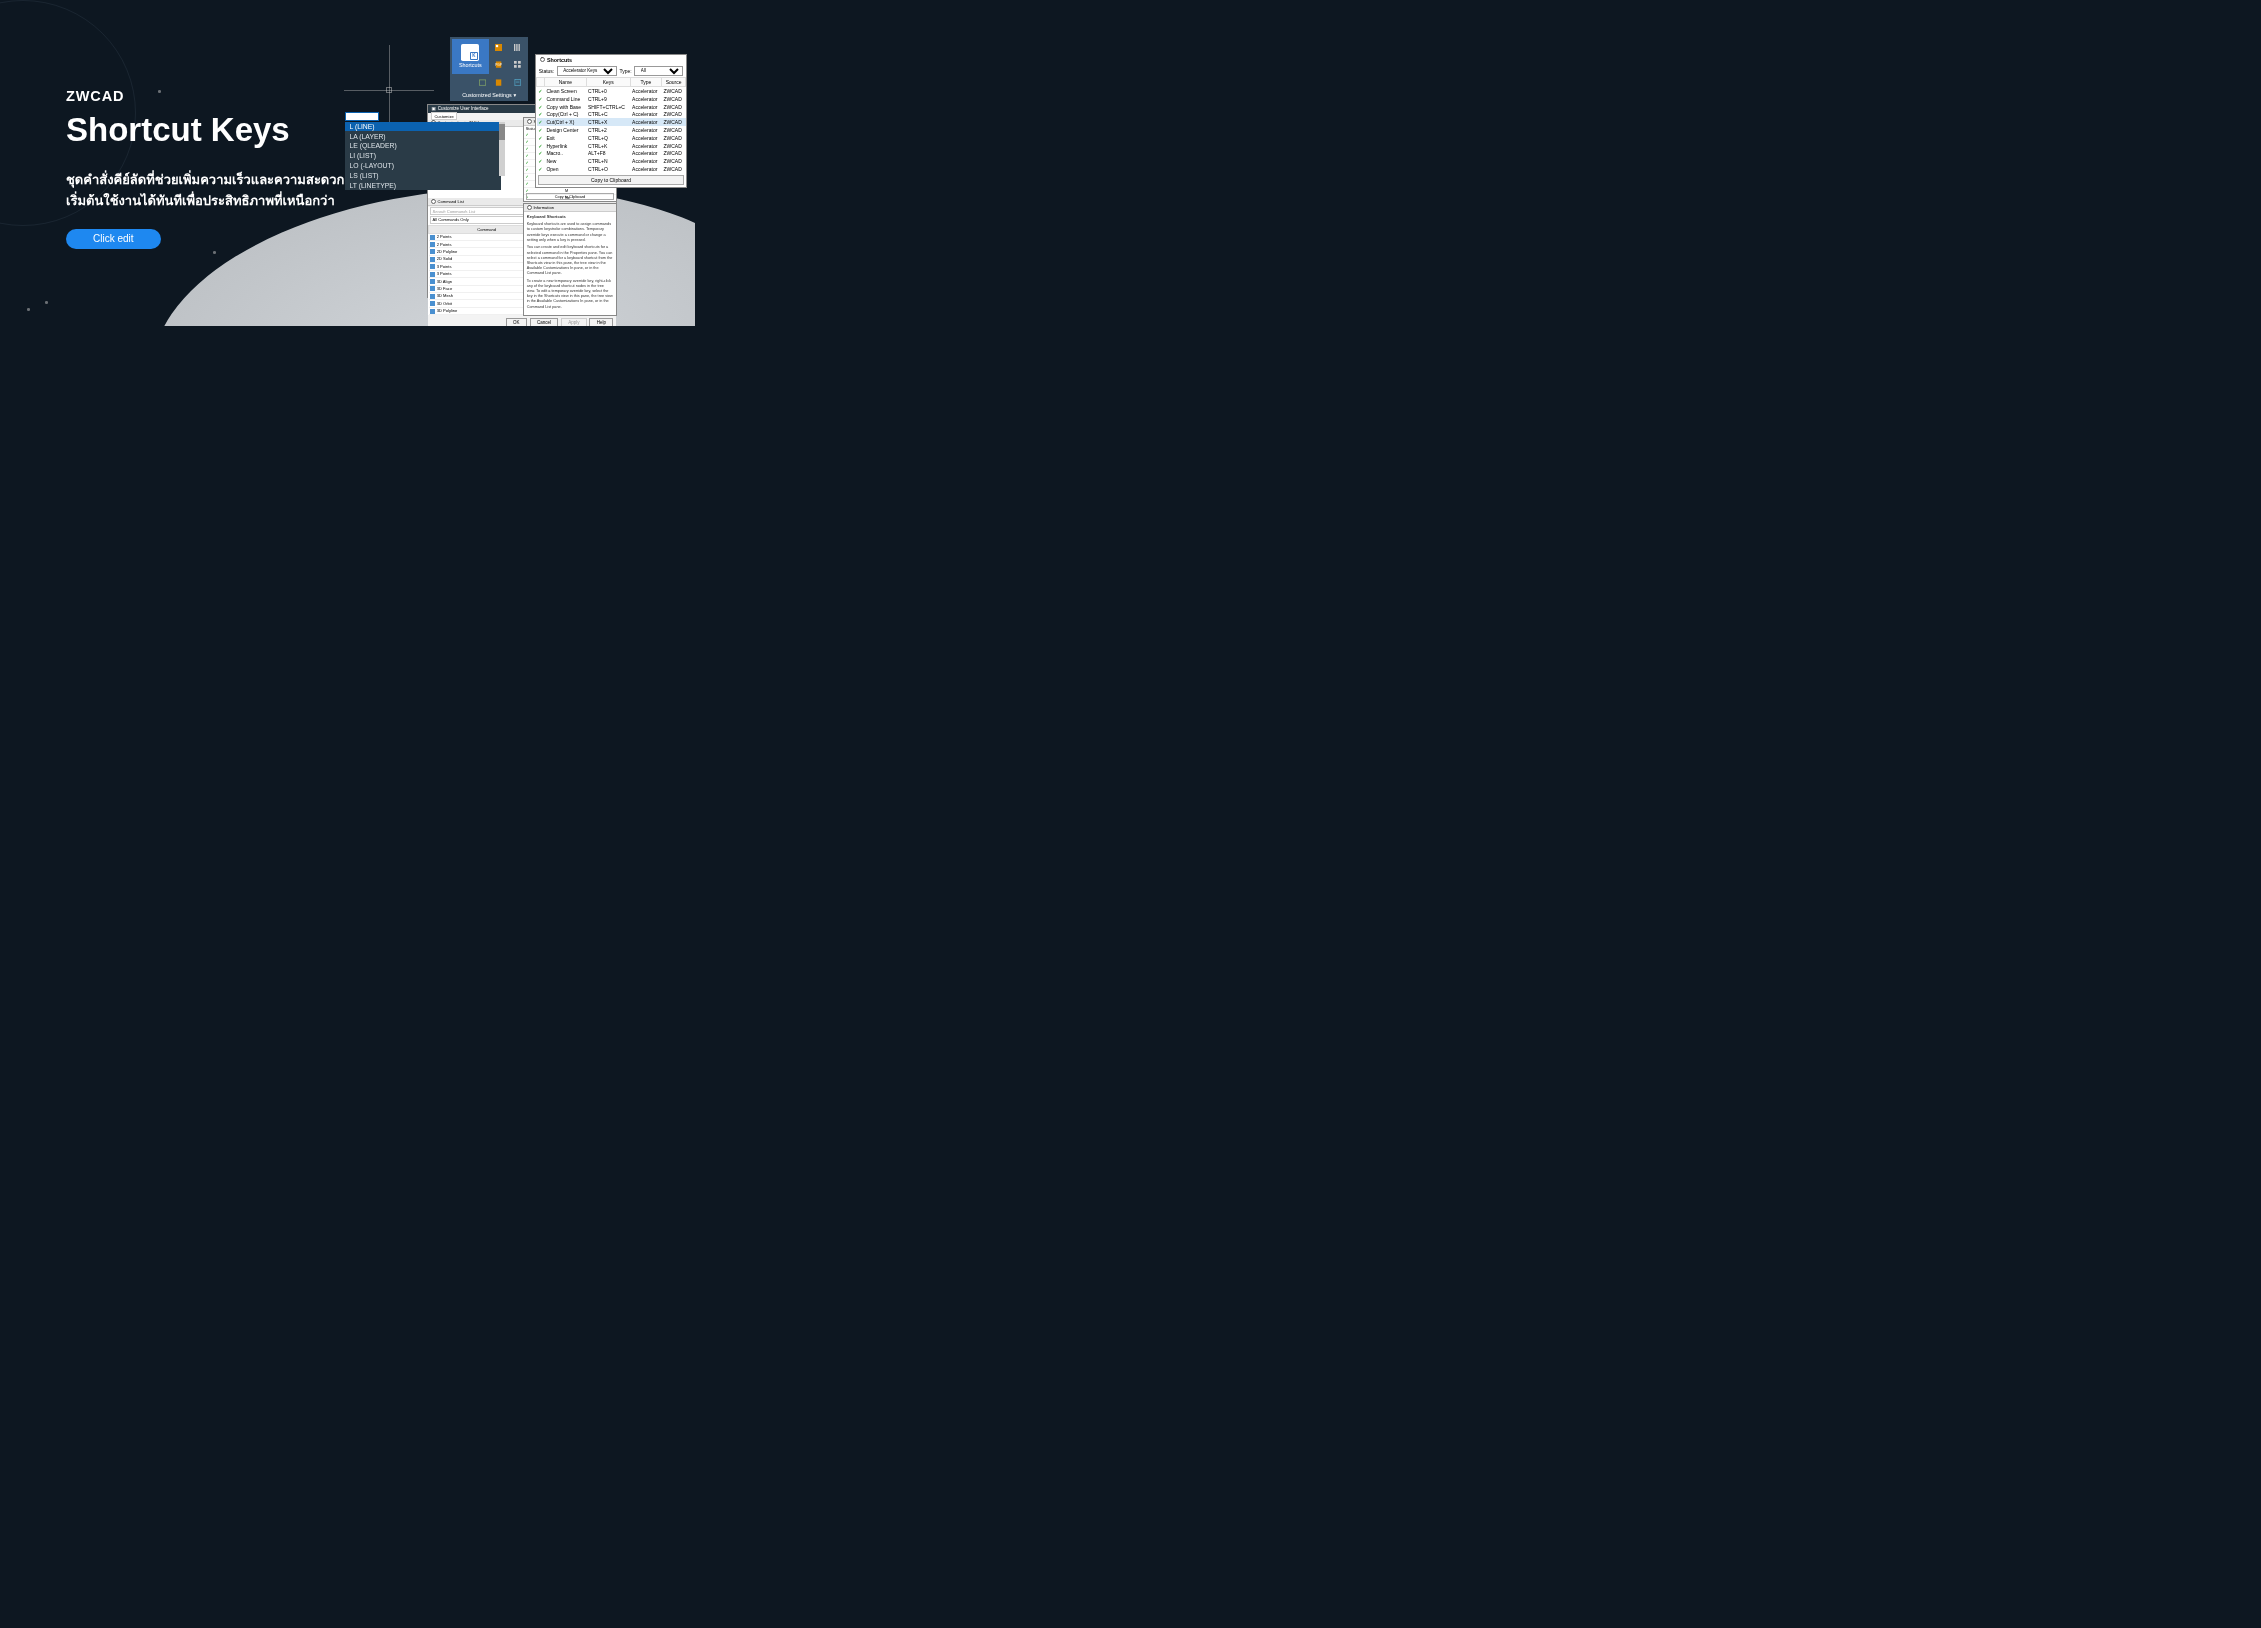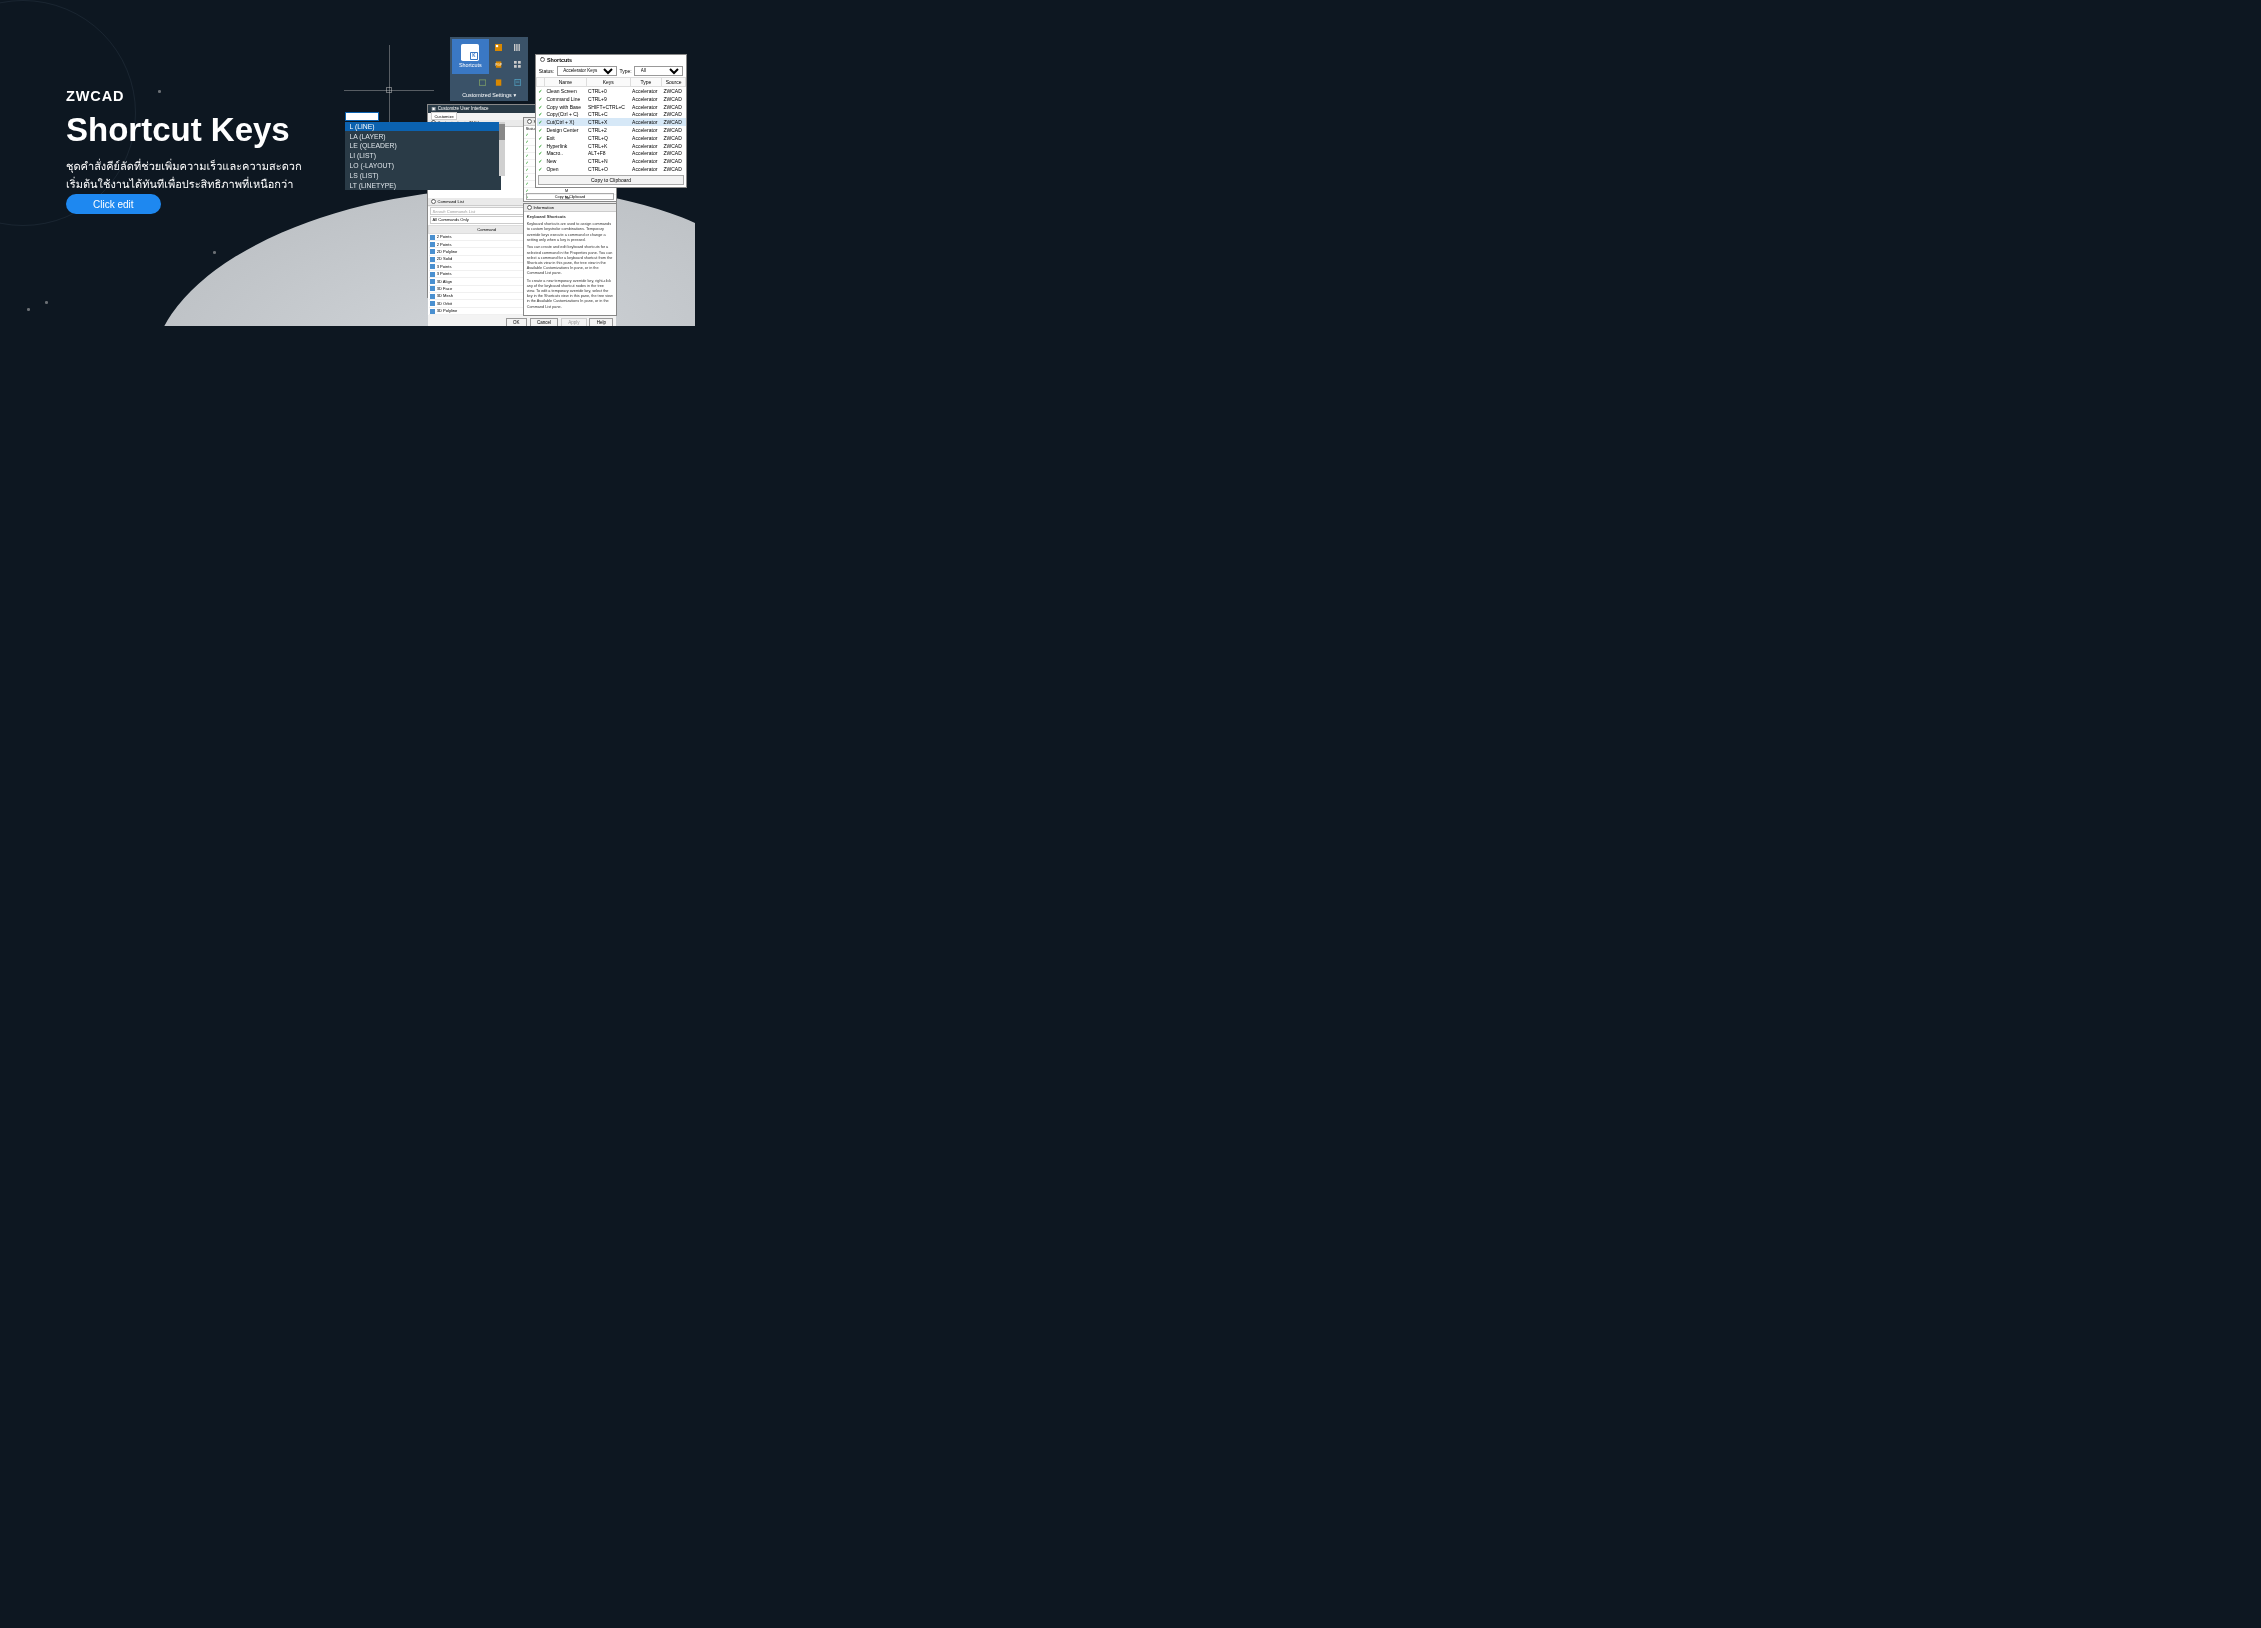--- a/index.html
+++ b/index.html
@@ -2,22 +2,22 @@
 <html style="font-size:7.2px"><head>
 <meta charset="utf-8">
 <style>
 *{margin:0;padding:0;box-sizing:border-box}
 body{font-family:Tahoma,Arial,sans-serif;background:#0d1721;width:695px;height:326px;position:relative;overflow:hidden}
 .bg-grid{position:absolute;inset:0;background-image:linear-gradient(rgba(45,58,71,.3) 0.5px,transparent 0.5px),linear-gradient(90deg,rgba(45,58,71,.3) 0.5px,transparent 0.5px);background-size:72px 72px}
 .bg-curve{position:absolute;top:0;left:-90px;width:226px;height:226px;border:0.9px solid rgba(100,120,140,.15);border-radius:50%}
 .bg-curve2{position:absolute;bottom:-181px;right:-90px;width:633px;height:317px;background:radial-gradient(ellipse at center,#d0d4d8 0%,#b8bcc0 100%);border-radius:50%;transform:rotate(-5deg)}
 .hero{position:absolute;left:66px;top:88px;color:#fff;z-index:5}
 .hero h2{font-size:14.5px;font-weight:700;letter-spacing:0.9px;margin-bottom:9px}
-.hero h1{font-size:33px;font-weight:800;line-height:1;margin-bottom:12px}
-.hero p{font-size:11px;font-weight:400;line-height:1.6;margin-bottom:1px}
+.hero h1{font-size:33px;font-weight:800;line-height:1;margin-bottom:24px}
+.hero p{font-size:13px;font-weight:700;line-height:1.6;margin-bottom:17px}
 .cta{display:inline-block;background:#1e88f0;color:#fff;padding:4.5px 27px;border-radius:13.6px;font-size:10px;font-weight:500;border:none;cursor:pointer}
 .crosshair{position:absolute;left:344px;top:45px;width:90px;height:90px;pointer-events:none}
 .crosshair::before{content:"";position:absolute;left:50%;top:0;width:0.5px;height:100%;background:rgba(200,200,200,.4)}
 .crosshair::after{content:"";position:absolute;top:50%;left:0;width:100%;height:0.5px;background:rgba(200,200,200,.4)}
 .cross-sq{position:absolute;left:50%;top:50%;width:6.3px;height:6.3px;margin:-3.2px;border:0.5px solid rgba(200,200,200,.5)}
 .autocomplete{position:absolute;left:345px;top:112px;width:156px;z-index:6}
 .ac-input{width:34px;height:9px;background:#fff;border:0.9px solid #0b62b0;margin-bottom:0.5px}
 .ac-list{background:#2a3b47;color:#dfe5ea}
 .ac-item{padding:1.4px 4.5px;font-size:6.8px}
 .ac-item.sel{background:#0b62b0;color:#fff}

